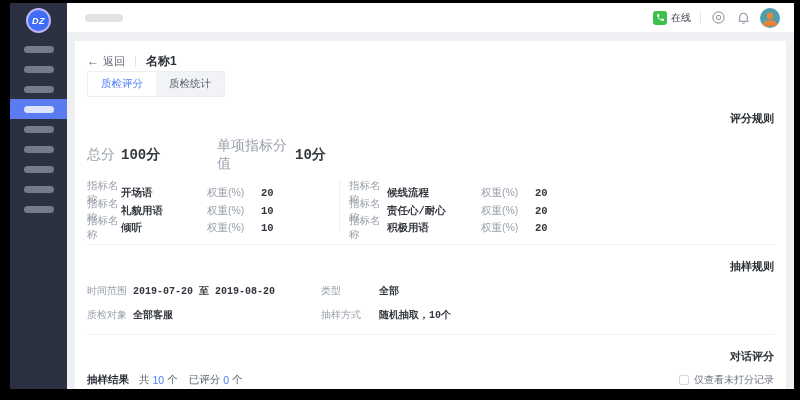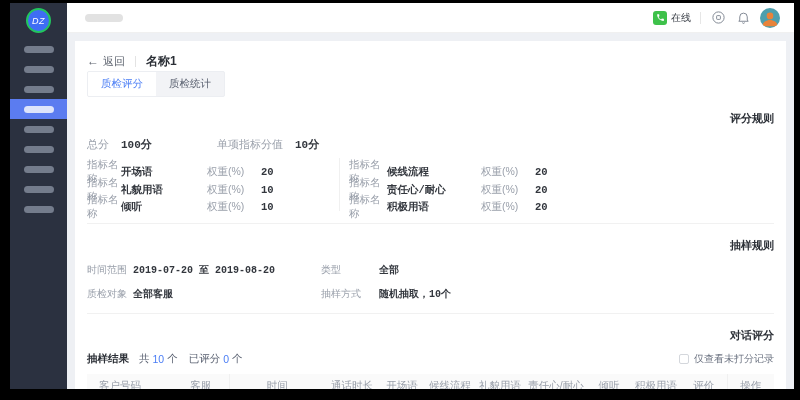--- a/index.html
+++ b/index.html
@@ -14,22 +14,22 @@
     position:absolute; left:10px; top:3px; width:784px; height:386px;
     background:#fff; display:flex; overflow:hidden;
   }
   
   .sidebar {
     width:57px; flex:none; background:#2b3140;
     display:flex; flex-direction:column; align-items:center; padding-top:5px;
   }
   .logo {
     width:25px; height:25px; border-radius:50%;
-    background:#3f6df4; border:2px solid #22c55e;
-    color:#fff; font-weight:normal; font-style:italic; font-size:9px;
+    background:#3f6df4; border:2px solid #c4b5fd;
+    color:#fff; font-weight:bold; font-style:italic; font-size:9px;
     display:flex; align-items:center; justify-content:center; letter-spacing:.5px;
   }
   .nav { margin-top:6px; width:100%; }
   .nav-item { height:20px; display:flex; align-items:center; justify-content:center; cursor:pointer; }
   .nav-pill { width:30px; height:7px; border-radius:3.5px; background:#747c8c; }
   .nav-item.active { background:#5b7cf0; }
   .nav-item.active .nav-pill { background:#dde4fb; }
   
   .main { flex:1; display:flex; flex-direction:column; min-width:0; }
   .topbar {
@@ -59,21 +59,21 @@
     display:inline-flex; border:1px solid #eceef2;
     border-radius:2px; overflow:hidden; background:#f2f3f6;
   }
   .tab { padding:5px 13px; font-size:10.5px; color:#5a6170; cursor:pointer; }
   .tab.active { background:#fff; color:#4a7df5; }
   .section-title { font-size:11px; font-weight:bold; color:#2b2f36; margin-top:14px;text-align:right; }
   .lbl { color:#9aa0ab; }
   .val { color:#33373e; font-weight:bold;font-family:Liberation Mono, monospace; }
   .kv-top {
     display:grid; grid-template-columns:34px 96px 78px auto;
-    margin-top:11px; font-size:11px; align-items:center;
+    margin-top:11px; font-size:14px; align-items:center;
   }
   .indicators { display:flex; margin-top:6px; }
   .ind-col { display:flex; flex-direction:column; }
   .ind-col.left { width:252px; }
   .ind-col.right { border-left:1px solid #f0f0f0; padding-left:9px; flex:1; }
   .ind-row {
     display:grid; grid-template-columns:34px 86px 54px auto;
     height:17.5px; align-items:center; font-size:10.5px;
   }
   .ind-col.right .ind-row { grid-template-columns:38px 94px 54px auto; }

